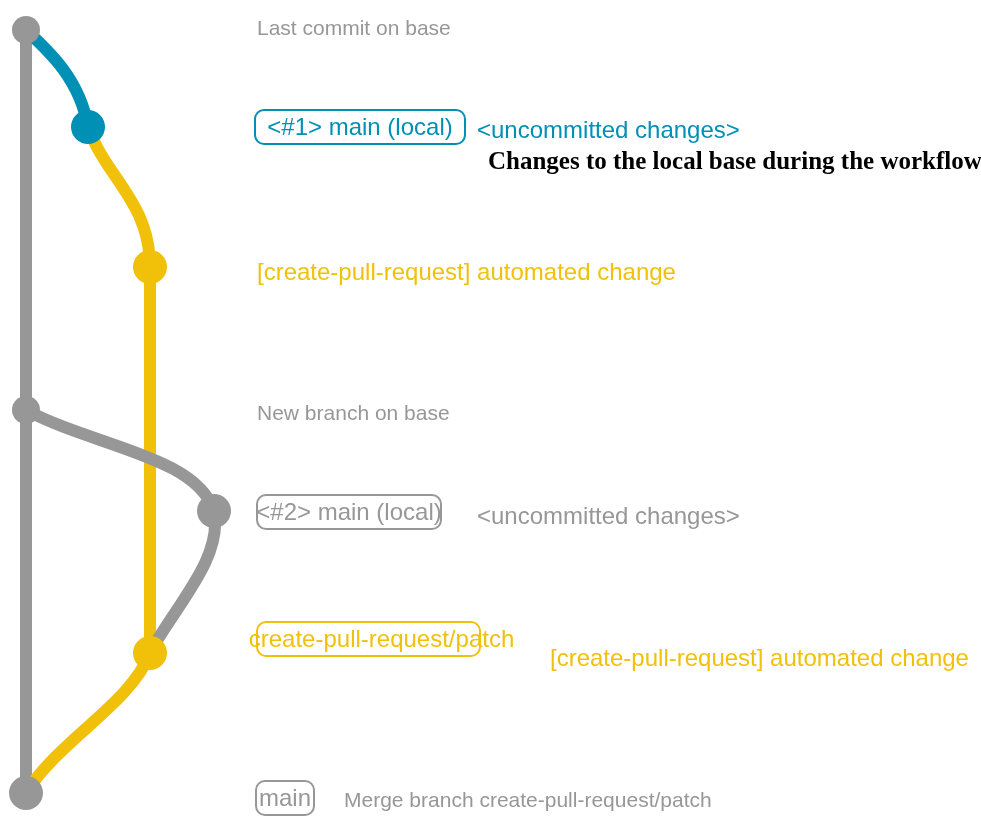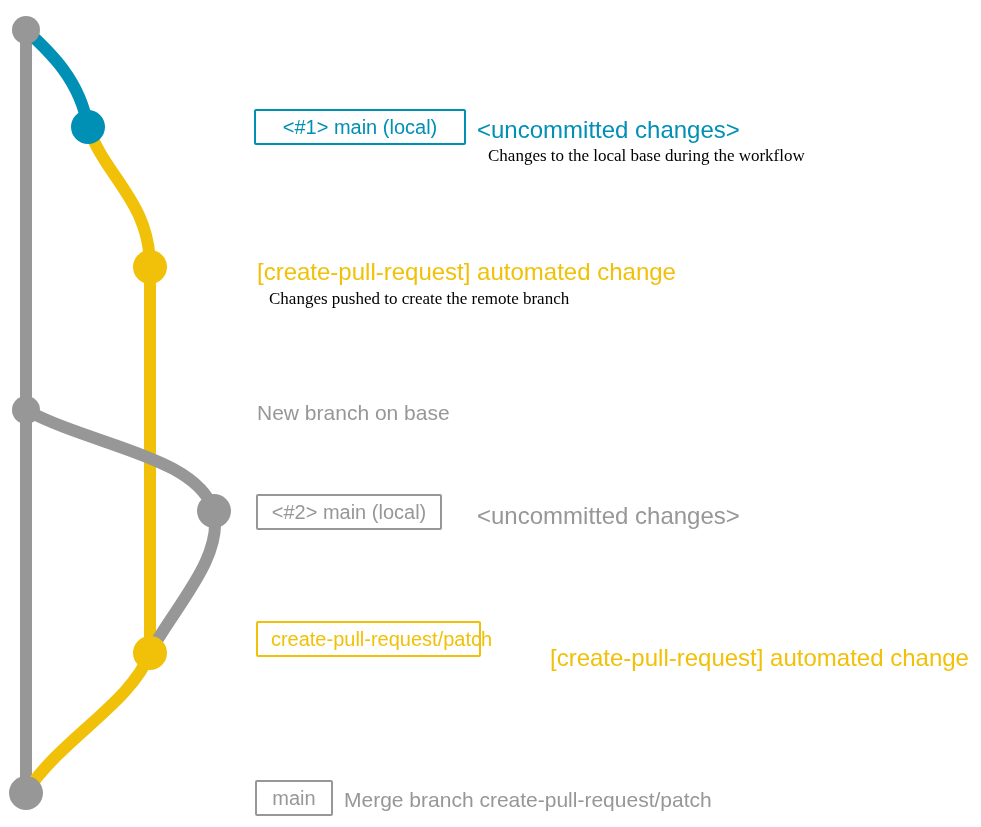--- a/index.html
+++ b/index.html
@@ -29,39 +29,40 @@
 
   .label{
     position:absolute;
     font-size:21px;line-height:1.2;
     color:var(--gray);
     white-space:nowrap;
   }
   .badge{
     position:absolute;
     display:inline-flex;align-items:center;justify-content:center;
-    height:36px;border-radius:2px;border:2px solid;
-    font-size:20px;white-space:nowrap;
+    height:36px;border-radius:10px;border:2px solid;
+    font-size:24px;white-space:nowrap;
     background:var(--background);
   }
   .badge.blue{border-color:var(--blue);color:var(--blue);}
   .badge.gray{border-color:var(--gray);color:var(--gray);}
   .badge.yellow{border-color:var(--yellow);color:var(--yellow);}
   .title{
     position:absolute;
     font-size:24px;line-height:1.2;white-space:nowrap;
   }
   .title.blue{color:var(--blue);}
   .title.gray{color:var(--gray);}
   .title.yellow{color:var(--yellow);}
   .desc{
     position:absolute;
     font-family:"Liberation Serif",serif;
-    font-size:17px;line-height:1.2;white-space:nowrap;
+    font-size:25px;line-height:1.2;white-space:nowrap;
     color:var(--description-text);
+    font-weight:bold;
   }
 </style>
 </head>
 <body>
 
 <div class="canvas">
 
   <svg class="graph-svg" width="981" height="827" viewBox="0 0 981 827">
 
     <path class="line gray" d="M26 30 L26 793"></path>
@@ -78,32 +79,32 @@
 
     <circle class="dot gray" cx="26" cy="30" r="14"></circle>
     <circle class="dot blue" cx="88" cy="127" r="17"></circle>
     <circle class="dot yellow" cx="150" cy="267" r="17"></circle>
     <circle class="dot gray" cx="26" cy="410" r="14"></circle>
     <circle class="dot gray" cx="214" cy="511" r="17"></circle>
     <circle class="dot yellow" cx="150" cy="653" r="17"></circle>
     <circle class="dot gray" cx="26" cy="793" r="17"></circle>
   </svg>
 
+  <div class="label" style="left:257px;top:15px;">Last commit on base</div>
 
   <div class="badge blue" style="left:254px;top:109px;width:212px;">&lt;#1&gt; main (local)</div>
   <div class="title blue" style="left:477px;top:116px;">&lt;uncommitted changes&gt;</div>
   <div class="desc" style="left:488px;top:146px;">Changes to the local base during the workflow</div>
 
   <div class="title yellow" style="left:257px;top:258px;">[create-pull-request] automated change</div>
-  <div class="desc" style="left:269px;top:289px;">Changes pushed to create the remote branch</div>
 
   <div class="label" style="left:257px;top:400px;">New branch on base</div>
 
   <div class="badge gray" style="left:256px;top:494px;width:186px;">&lt;#2&gt; main (local)</div>
   <div class="title gray" style="left:477px;top:502px;">&lt;uncommitted changes&gt;</div>
 
   <div class="badge yellow" style="left:256px;top:621px;width:225px;padding-left:26px;">create-pull-request/patch</div>
   <div class="title yellow" style="left:550px;top:644px;">[create-pull-request] automated change</div>
 
-  <div class="badge gray" style="left:255px;top:780px;width:78px;">main</div>
+  <div class="badge gray" style="left:255px;top:780px;width:60px;">main</div>
   <div class="label" style="left:344px;top:787px;text-align:center;">Merge branch create-pull-request/patch</div>
 
 </div>
 
 </body></html>

